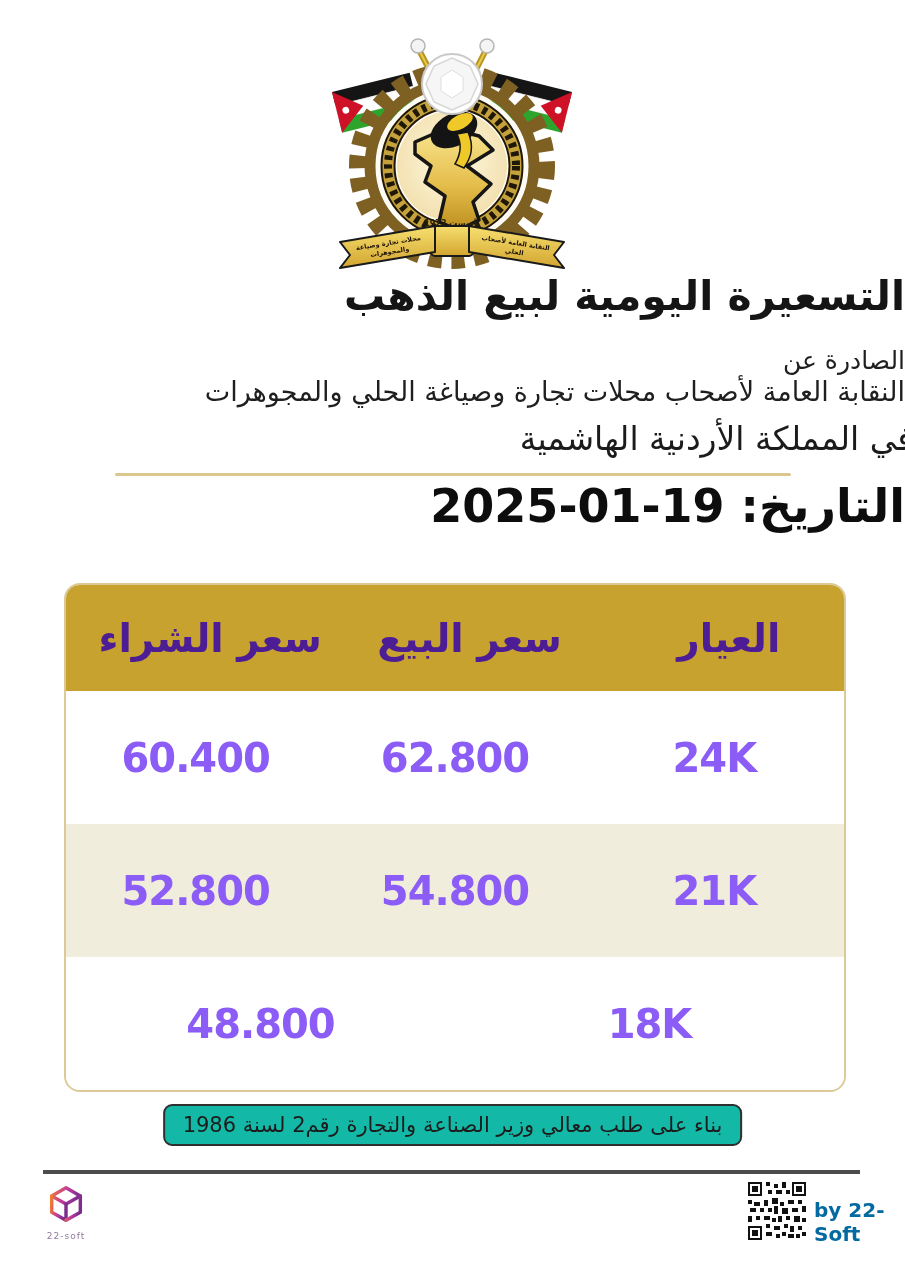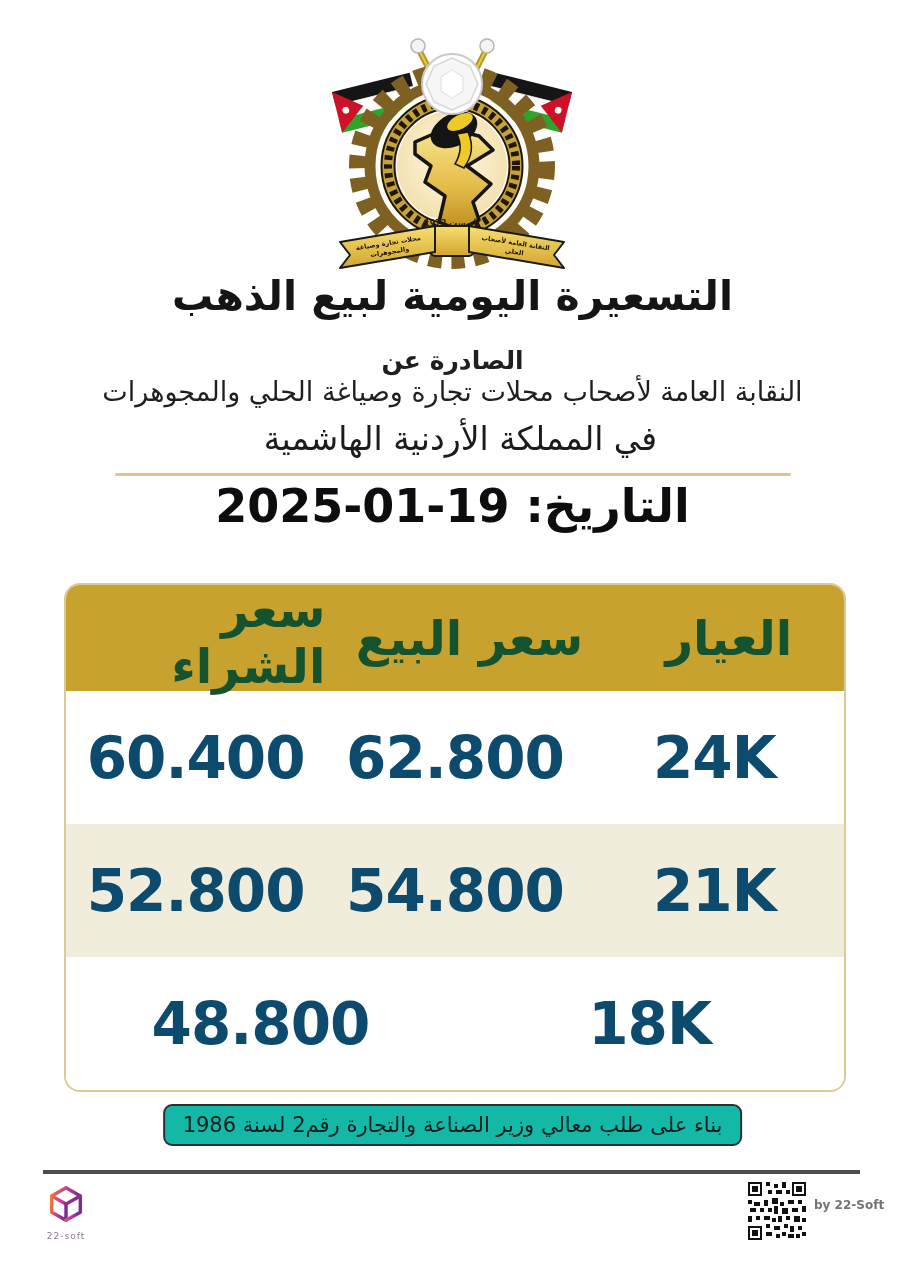--- a/index.html
+++ b/index.html
@@ -1,52 +1,52 @@
 <!DOCTYPE html>
 <html lang="ar"><head>
 <meta charset="utf-8">
 <style>
   html,body{margin:0;padding:0;background:#ffffff;}
   .poster{
     position:relative;width:905px;height:1280px;background:#ffffff;
     font-family:"DejaVu Sans","Liberation Sans",sans-serif;color:#1a1a1a;overflow:hidden;
   }
   .abs{position:absolute;}
-  .ctr{left:0;width:905px;text-align:center;}
+  .ctr{left:0;width:905px;}
   .rtl{direction:rtl;unicode-bidi:embed;}
 
   .title{top:272px;font-size:41px;font-weight:700;color:#151515;}
-  .issued{top:346px;font-size:25px;font-weight:700;color:#1f1f1f;}
+  .issued{top:346px;font-size:25px;font-weight:400;color:#1f1f1f;}
   .org{top:376px;font-size:27px;font-weight:500;color:#1f1f1f;}
   .kingdom{top:419px;font-size:33px;font-weight:500;color:#1b1b1b;padding-left:8px;}
   .gold-divider{top:473px;left:115px;width:676px;height:3px;background:#DBC68E;border-radius:2px;}
   .date{top:479px;font-size:46px;font-weight:800;color:#0d0d0d;}
 
   .price-table{
     left:64px;top:583px;width:778px;border:2px solid #DCC995;border-radius:16px;
     overflow:hidden;background:#ffffff;
   }
   .t-header{display:flex;height:106px;background:#C8A22E;}
-  .t-header .cell{font-size:48px;font-weight:700;color:#14532d;margin-left:29px;}
+  .t-header .cell{font-size:39px;font-weight:700;color:#4c1d95;margin-left:29px;}
   .trow{display:flex;height:133px;background:#ffffff;}
   .trow.alt{background:#F1EDDC;}
   .cell{flex:1;display:flex;align-items:center;justify-content:center;}
-  .num{font-size:58px;font-weight:800;letter-spacing:-1px;color:#0c4a6e;}
+  .num{font-size:40px;font-weight:800;letter-spacing:-1px;color:#8b5cf6;}
 
   .footnote-box{
     top:1104px;left:50%;transform:translateX(-50%);
     border:2px solid #2F2F2F;border-radius:9px;padding:7px 18px;
     font-size:21px;color:#1c1c1c;white-space:nowrap;background:#14b8a6;
   }
   .dark-divider{top:1170px;left:43px;width:817px;height:4px;background:#4D4D4D;}
 
   .brand{left:36px;top:1184px;width:60px;text-align:center;}
   .brand-label{font-size:9px;color:#8f7a9e;letter-spacing:1px;margin-top:1px;}
   .qr-wrap{left:748px;top:1182px;}
-  .credit{left:814px;top:1198px;font-size:12px;font-weight:600;color:#737373;}
+  .credit{left:814px;top:1198px;font-size:20px;font-weight:600;color:#0369a1;}
 
   .ribbon-text{font-size:6.5px;font-weight:700;fill:#1b1208;}
   .est-text{font-size:8px;font-weight:700;fill:#2a2108;}
 </style>
 </head>
 <body>
 
 <div class="poster">
 
   <div class="abs" style="left:327px;top:30px;width:250px;height:242px;">

